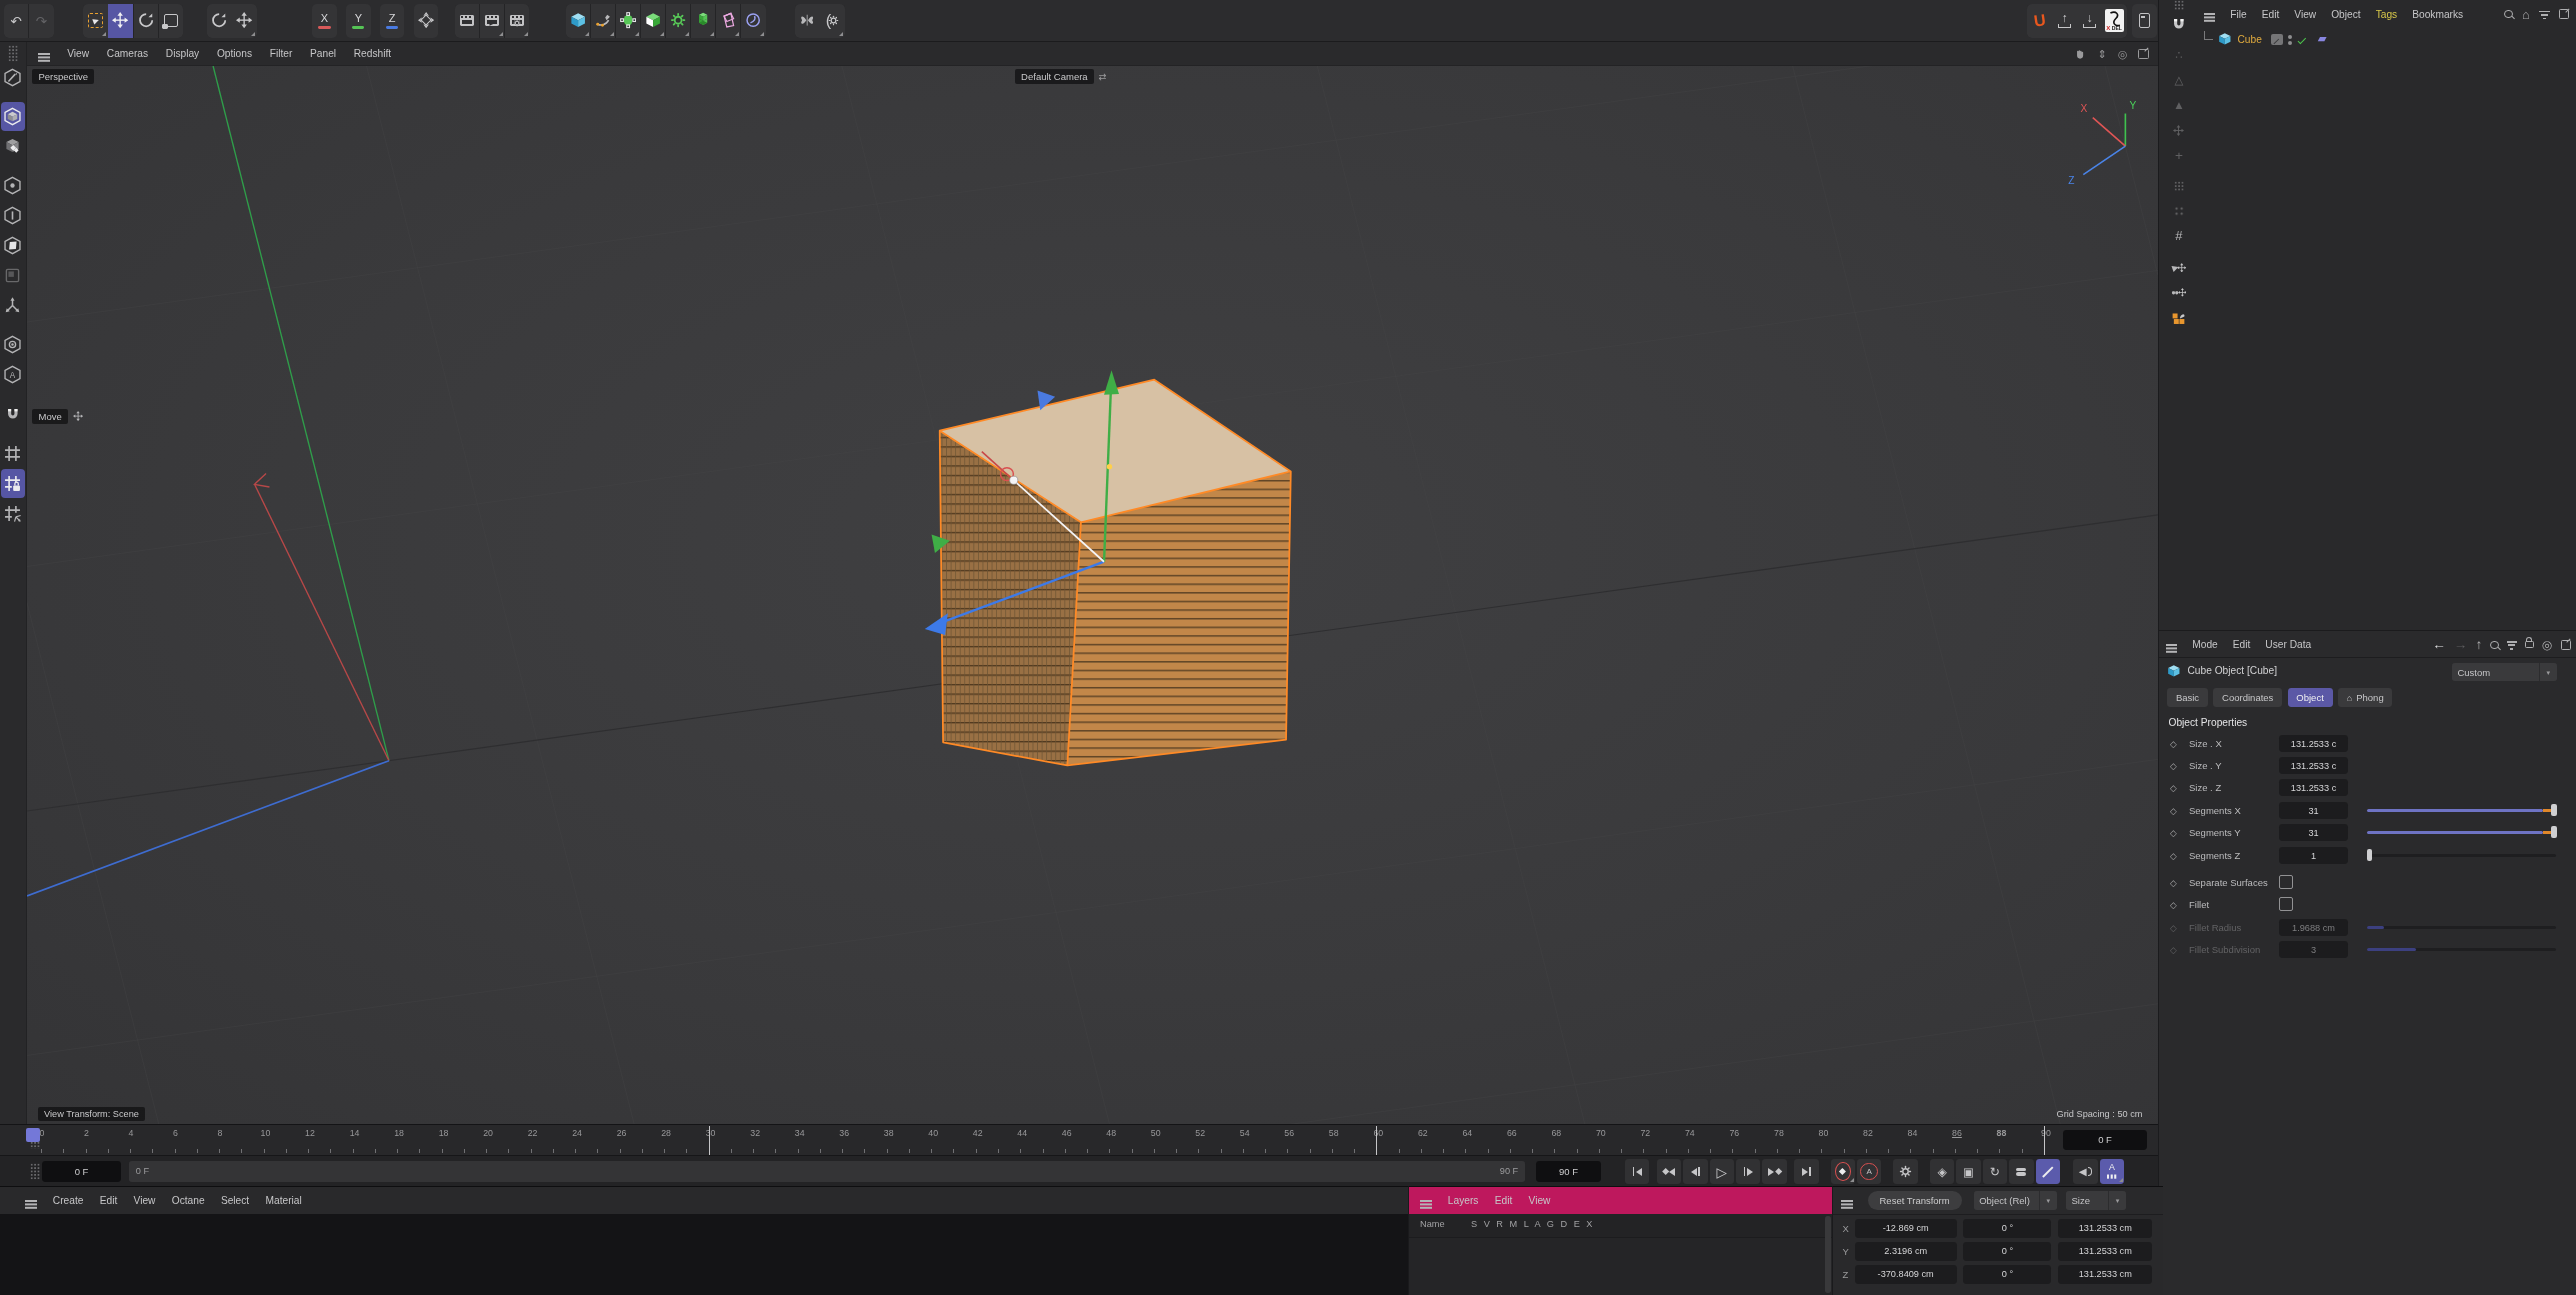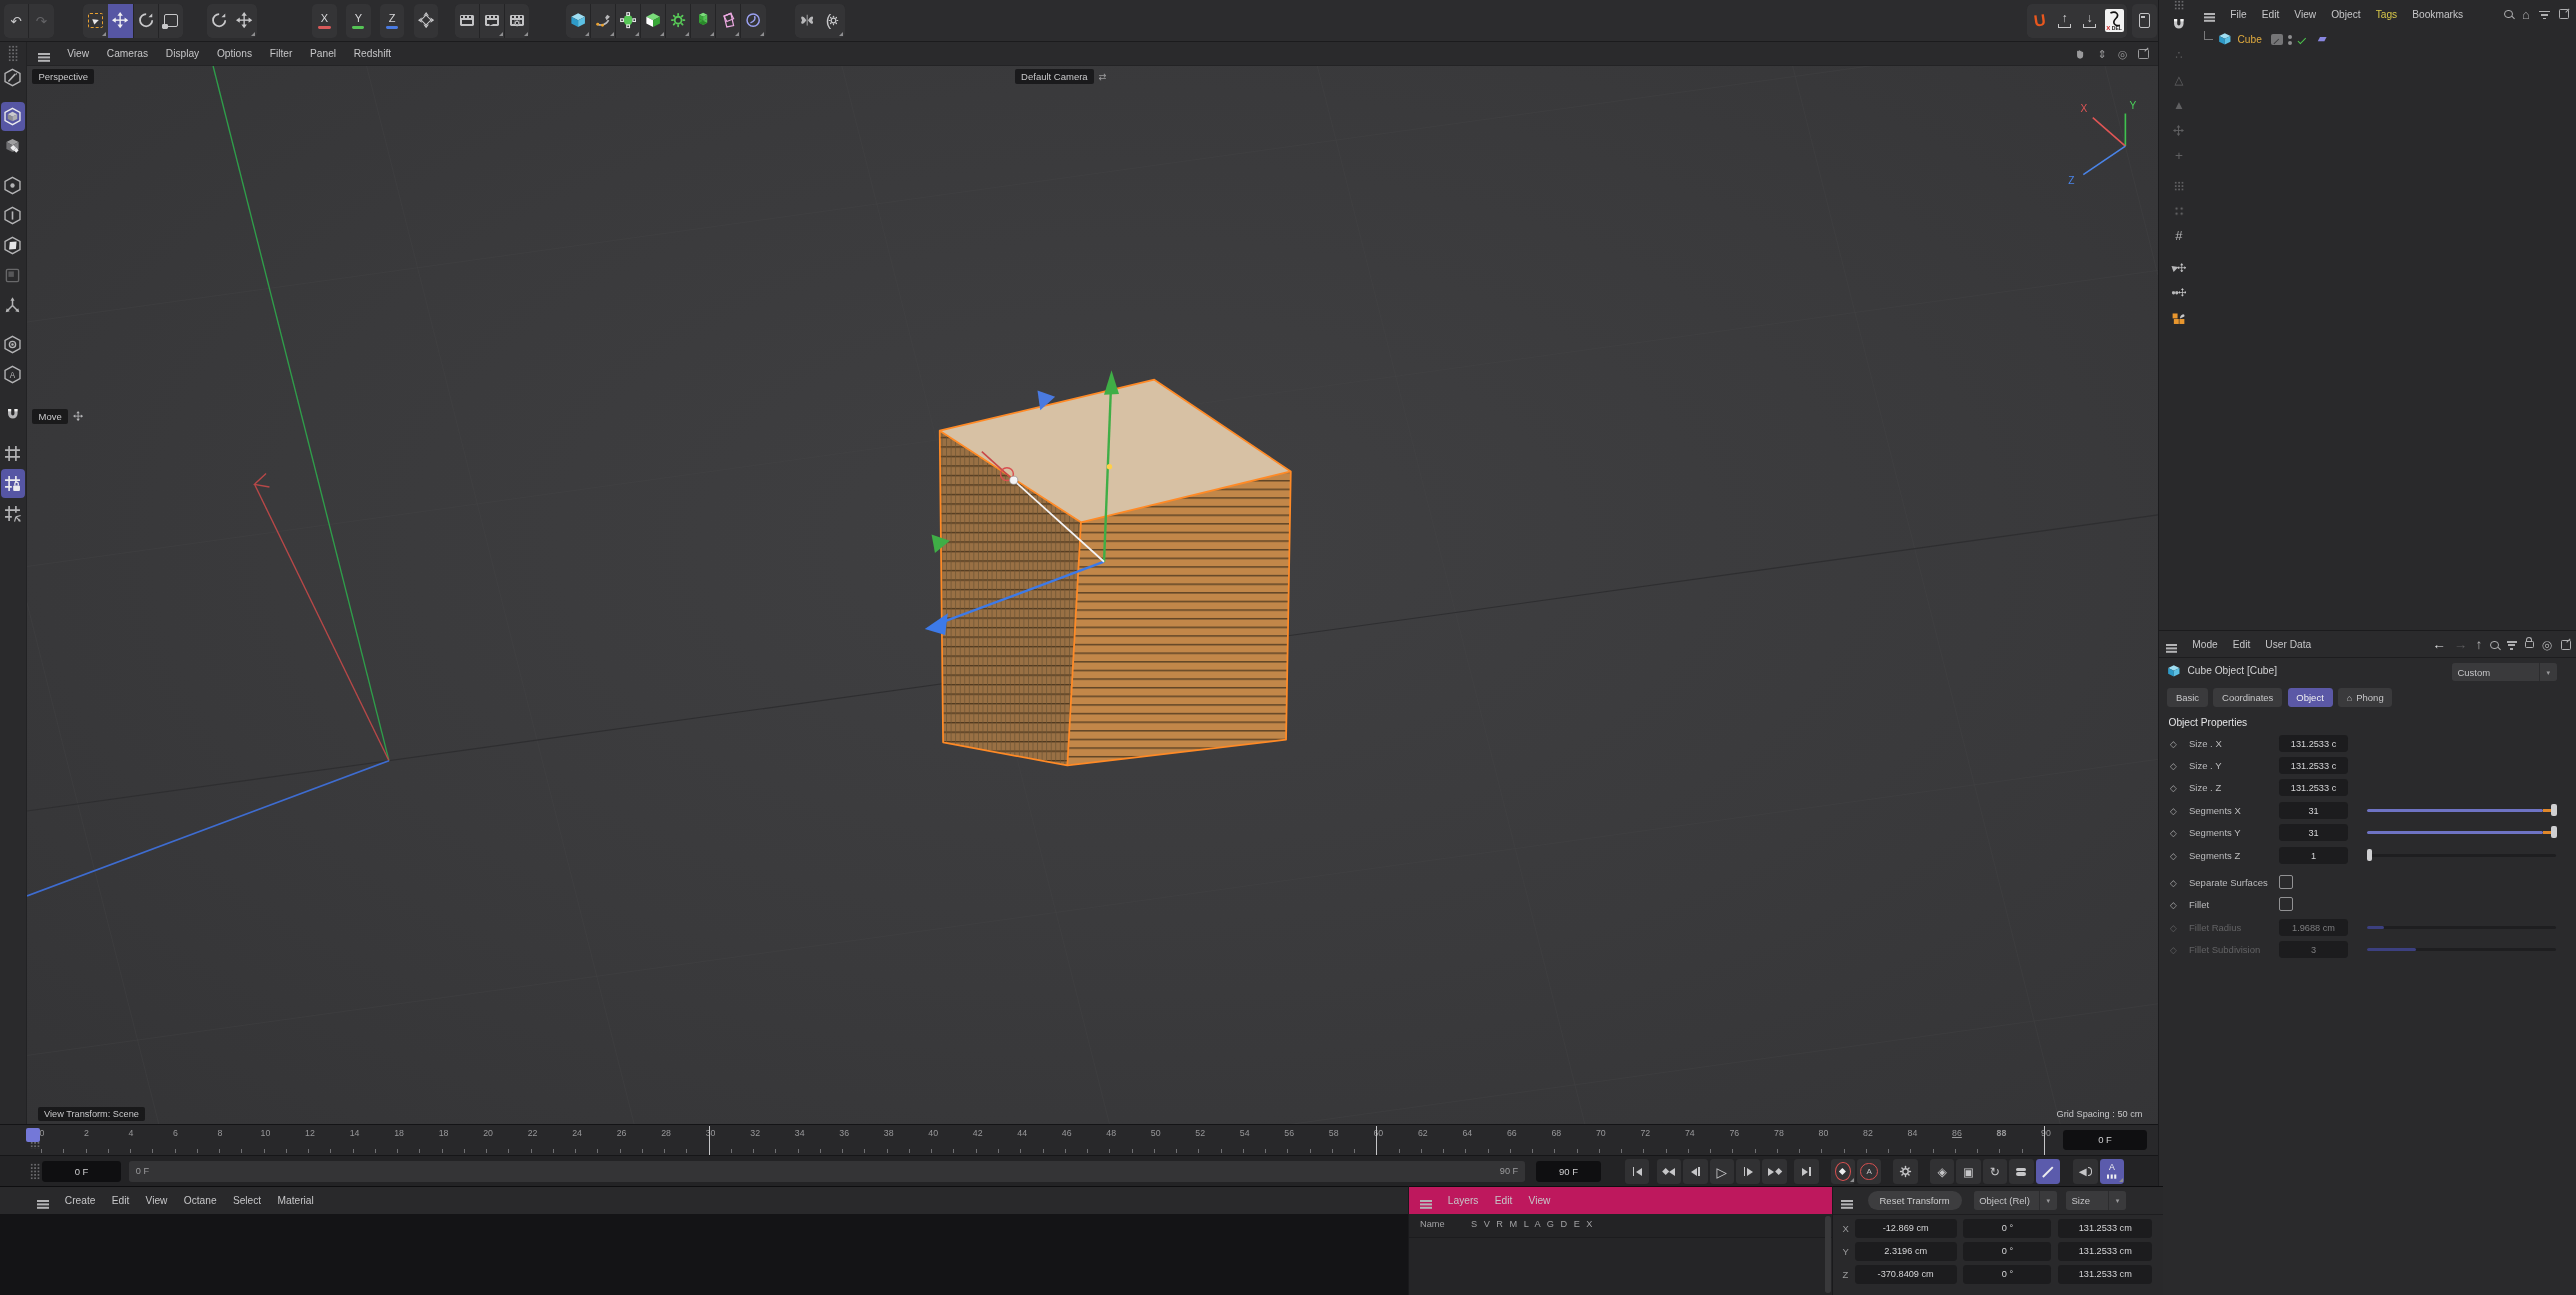--- a/index.html
+++ b/index.html
@@ -113,21 +113,21 @@
   .tr{width:0;height:0;border-top:4.1px solid transparent;border-bottom:4.1px solid transparent;border-left:6.1px solid #c6c6c8;}
   .vb{width:1.7px;height:9.5px;background:#c6c6c8;}
   .dm{width:5.4px;height:5.4px;background:#c6c6c8;transform:rotate(45deg);}
   .t-rec{width:13.6px;height:17px;border:1.7px solid #d85050;border-radius:50%;display:flex;align-items:center;justify-content:center;font-size:7.5px;}
   .t-auto{width:15.6px;height:15.6px;border:1.7px solid #d85050;border-radius:50%;display:flex;align-items:center;justify-content:center;font-size:8.1px;}
   .diag{width:1.7px;height:13.6px;background:#ececee;transform:rotate(45deg);}
   .pills span{display:block;width:10.2px;height:3.4px;background:#c6c6c8;border-radius:2px;margin:1.4px 0;}
   .arc{width:3.4px;height:7.5px;border:1.4px solid #c6c6c8;border-left:none;border-radius:0 5.4px 5.4px 0;}
   
   #mats{left:0;top:1186px;width:1408px;height:110px;background:#141416;border-top:0.7px solid #0e0e10;box-sizing:border-box;}
-  #mats .hdr{position:absolute;left:0;top:0;width:100%;height:27px;background:#29292b;display:flex;align-items:center;gap:16.3px;padding-left:37px;box-sizing:border-box;color:#c6c6c8;}
+  #mats .hdr{position:absolute;left:0;top:0;width:100%;height:27px;background:#29292b;display:flex;align-items:center;gap:16.3px;padding-left:25px;box-sizing:border-box;color:#c6c6c8;}
   #layers{left:1408px;top:1186px;width:424px;height:110px;background:#252527;border-top:0.7px solid #0e0e10;border-left:0.7px solid #1a1a1c;box-sizing:border-box;}
   #layers .hdr{position:absolute;left:0;top:0;width:100%;height:27px;background:#be185d;display:flex;align-items:center;gap:16.3px;padding-left:11px;box-sizing:border-box;color:#c6c6c8;}
   #layers .sub{position:absolute;left:0;top:27px;width:100%;height:23px;background:#232325;color:#a2a2a4;font-size:9.2px;border-bottom:0.7px solid #1c1c1e;}
   #lscroll{position:absolute;right:1.4px;top:28.5px;bottom:2.7px;width:6.1px;background:#39393b;border-radius:2.7px;}
   #coords{left:1832px;top:1186px;width:331px;height:110px;background:#29292b;border-top:0.7px solid #0e0e10;border-left:0.7px solid #1a1a1c;box-sizing:border-box;}
   .crow{position:absolute;height:19px;display:flex;align-items:center;}
   .cax{width:12.2px;color:#9a9a9c;font-size:9.5px;}
   .cbox{height:18.3px;background:#1c1c1e;border-radius:3.4px;color:#d6d6d8;font-size:9.2px;display:flex;align-items:center;justify-content:center;}
   .pill{background:#3d3d3f;border-radius:9.5px;height:19px;display:flex;align-items:center;justify-content:center;color:#cccccd;font-size:9.5px;}
 </style>

